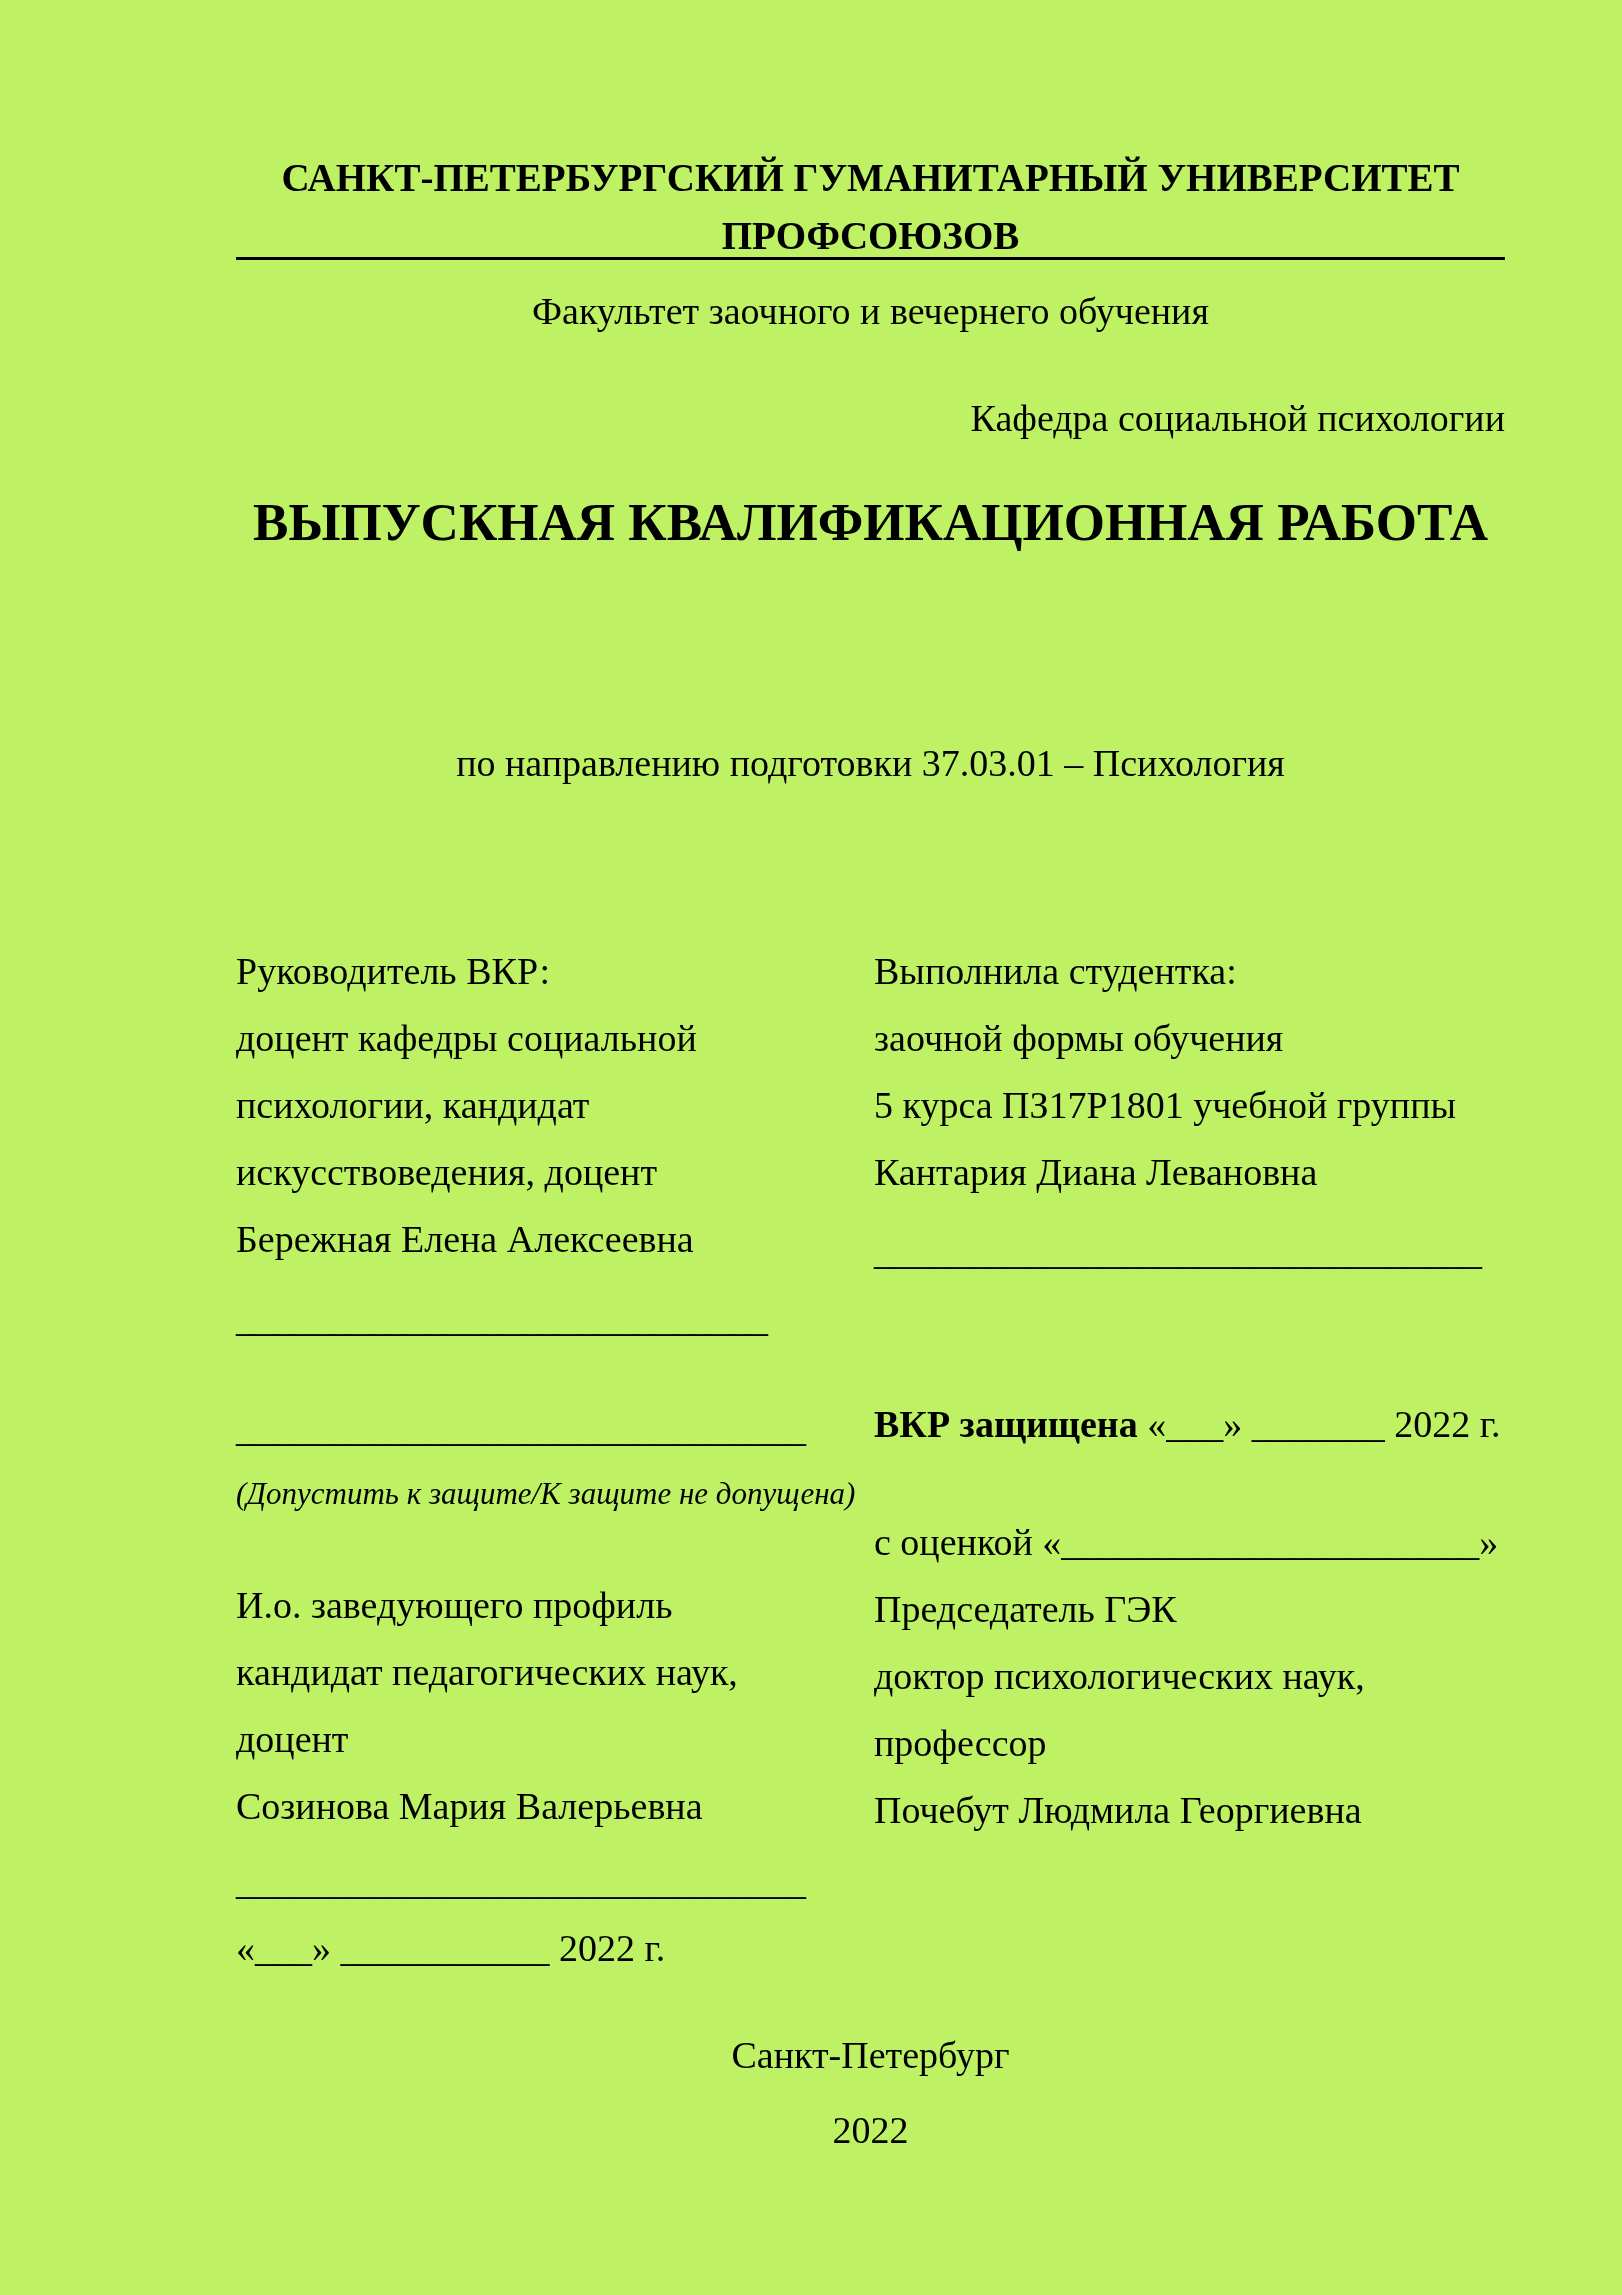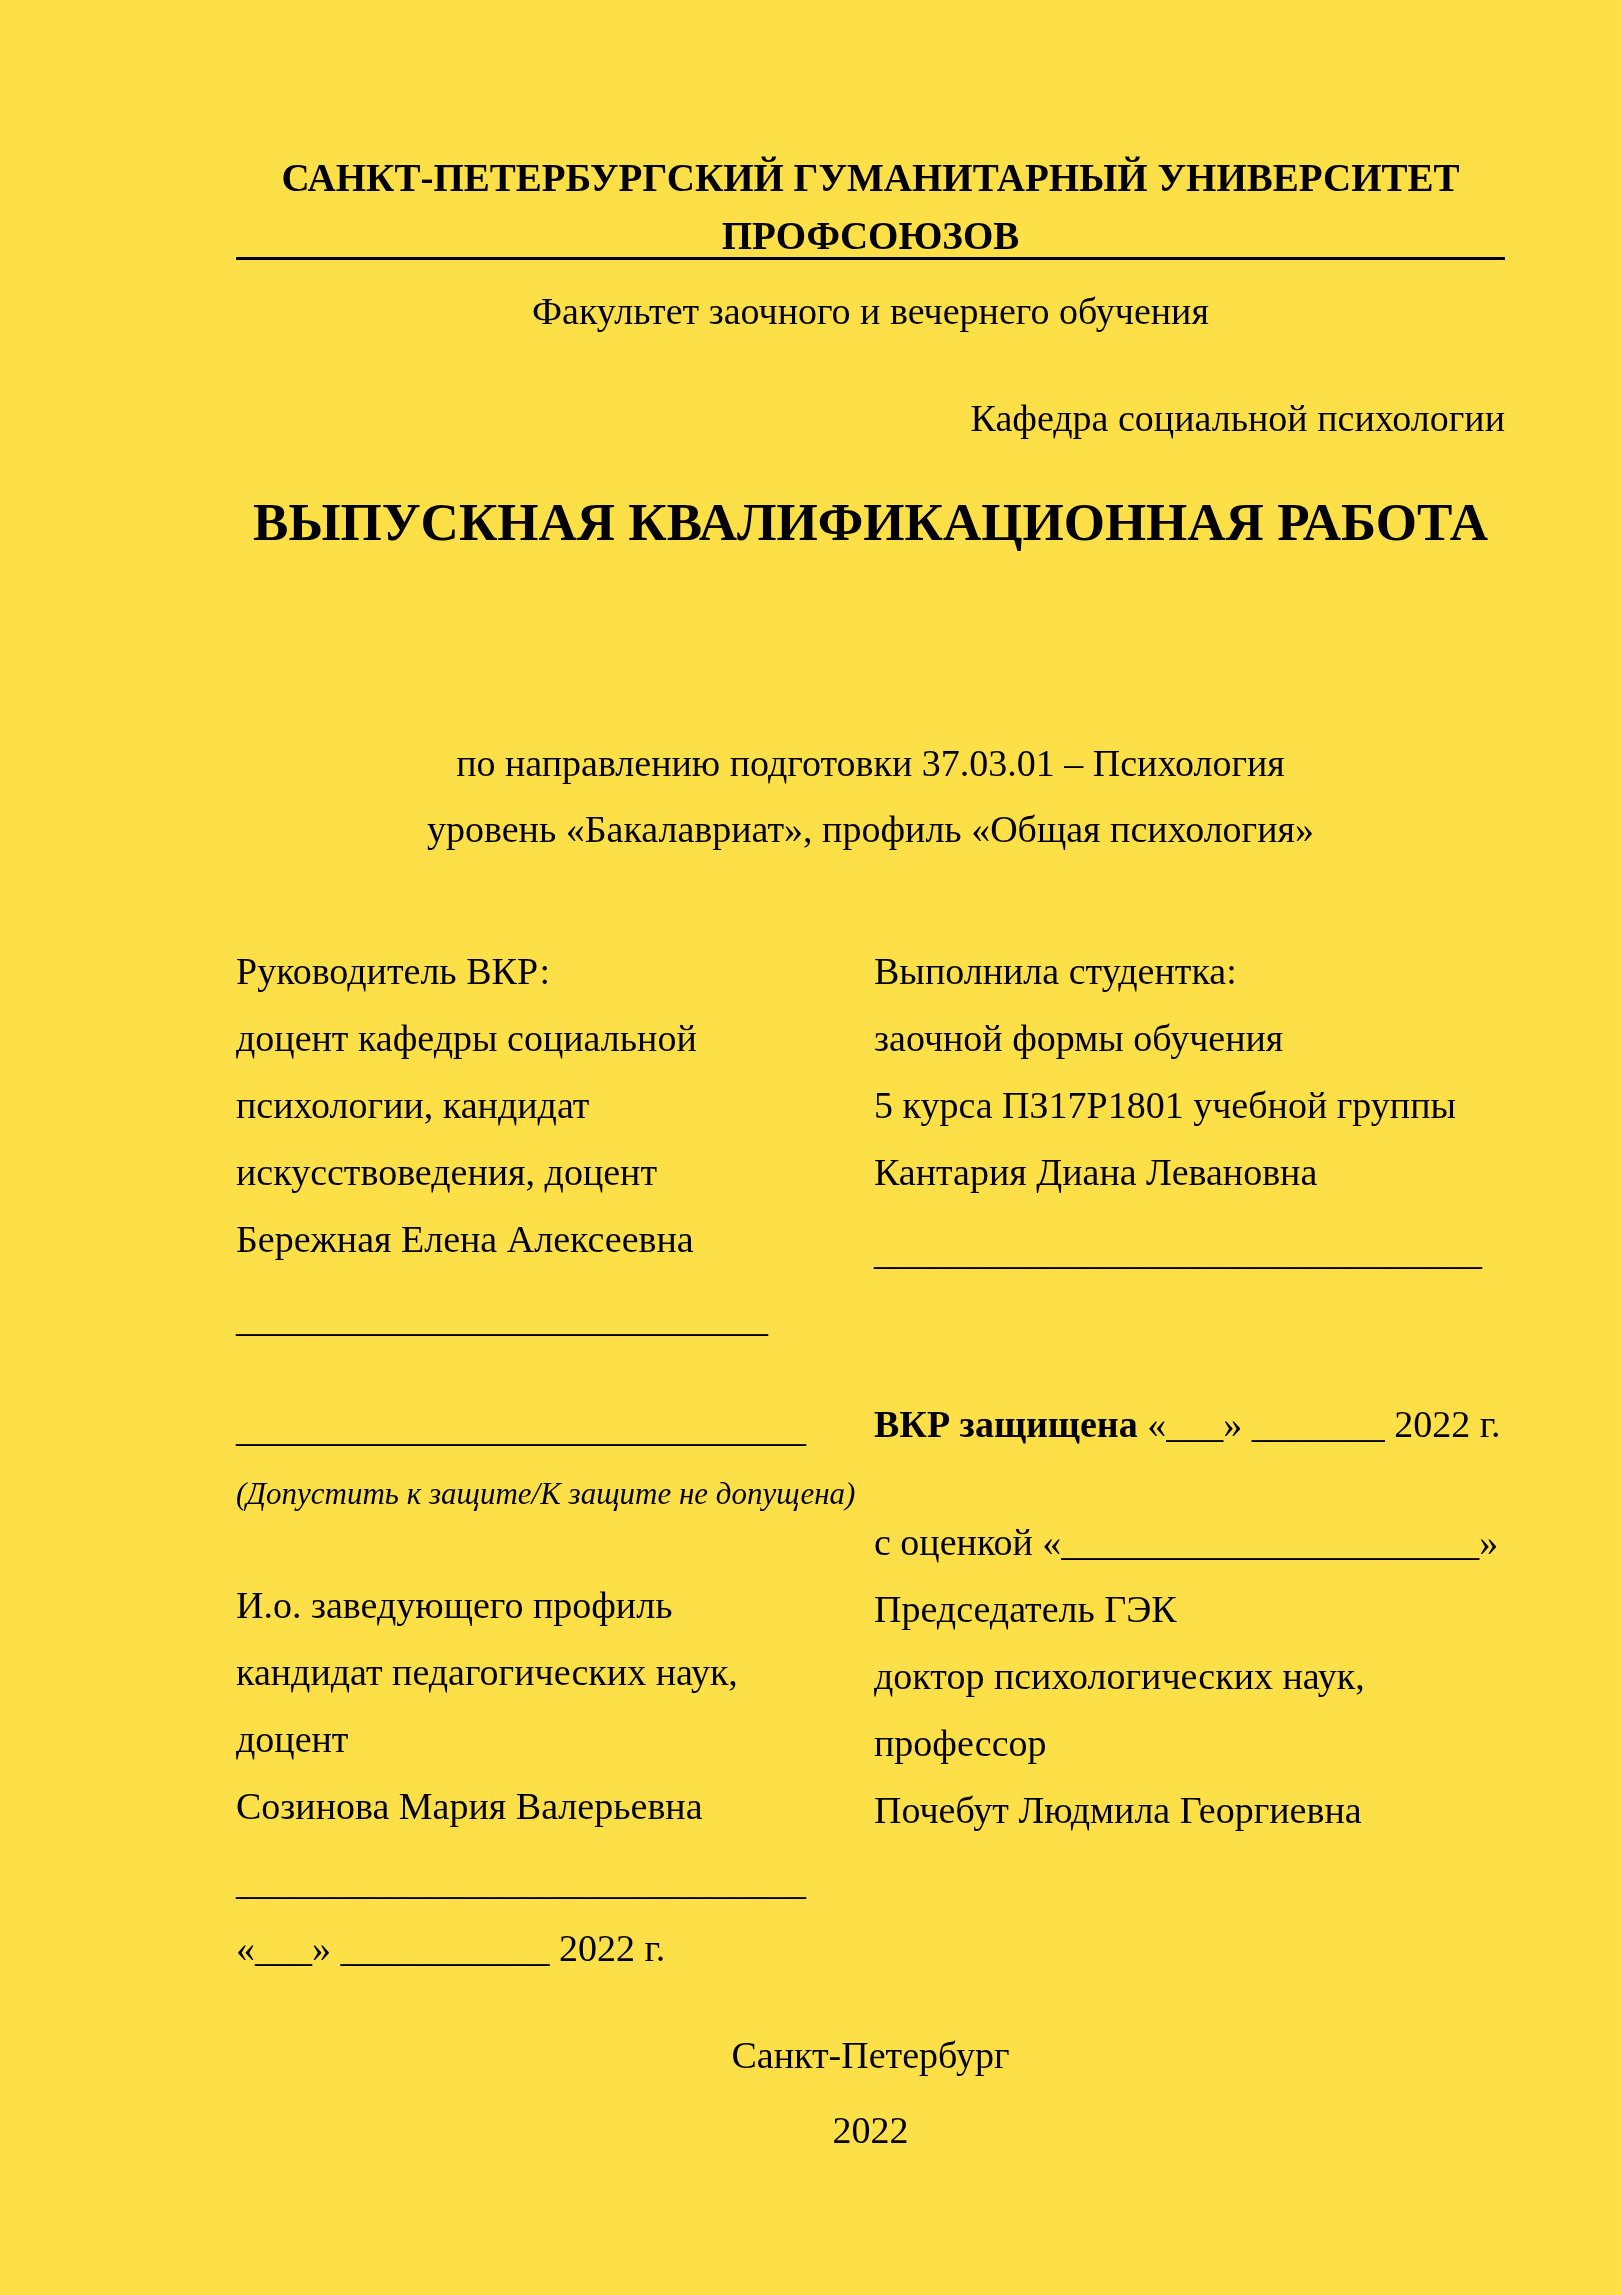--- a/index.html
+++ b/index.html
@@ -4,21 +4,21 @@
 <style>
   html, body {
     margin: 0;
     padding: 0;
     background: #ffffff;
   }
   .page {
     position: relative;
     width: 1623px;
     height: 2295px;
-    background: #fde047;
+    background: #bef264;
     color: #000000;
     font-family: "Liberation Serif", "DejaVu Serif", serif;
     font-size: 38px;
     overflow: hidden;
   }
   
   .abs { position: absolute; }
   .content-span { left: 236px; width: 1269px; }
 
   .univ-header {
@@ -112,21 +112,20 @@
 
   <div class="abs content-span faculty-line">Факультет заочного и вечернего обучения</div>
 
   <div class="abs content-span department-line">Кафедра социальной психологии</div>
 
   <div class="abs content-span work-type">ВЫПУСКНАЯ КВАЛИФИКАЦИОННАЯ РАБОТА</div>
 
 
   <div class="abs content-span program-line">по направлению подготовки 37.03.01 – Психология</div>
 
-  <div class="abs content-span level-line">уровень «Бакалавриат», профиль «Общая психология»</div>
 
   <div class="abs col col-left">
     <div class="line">Руководитель ВКР:</div>
     <div class="line">доцент кафедры социальной</div>
     <div class="line">психологии, кандидат</div>
     <div class="line">искусствоведения, доцент</div>
     <div class="line">Бережная Елена Алексеевна</div>
     <div class="line sig mt15">____________________________</div>
     <div class="line sig mt55">______________________________</div>
     <div class="note">(Допустить к защите/К защите не допущена)</div>

